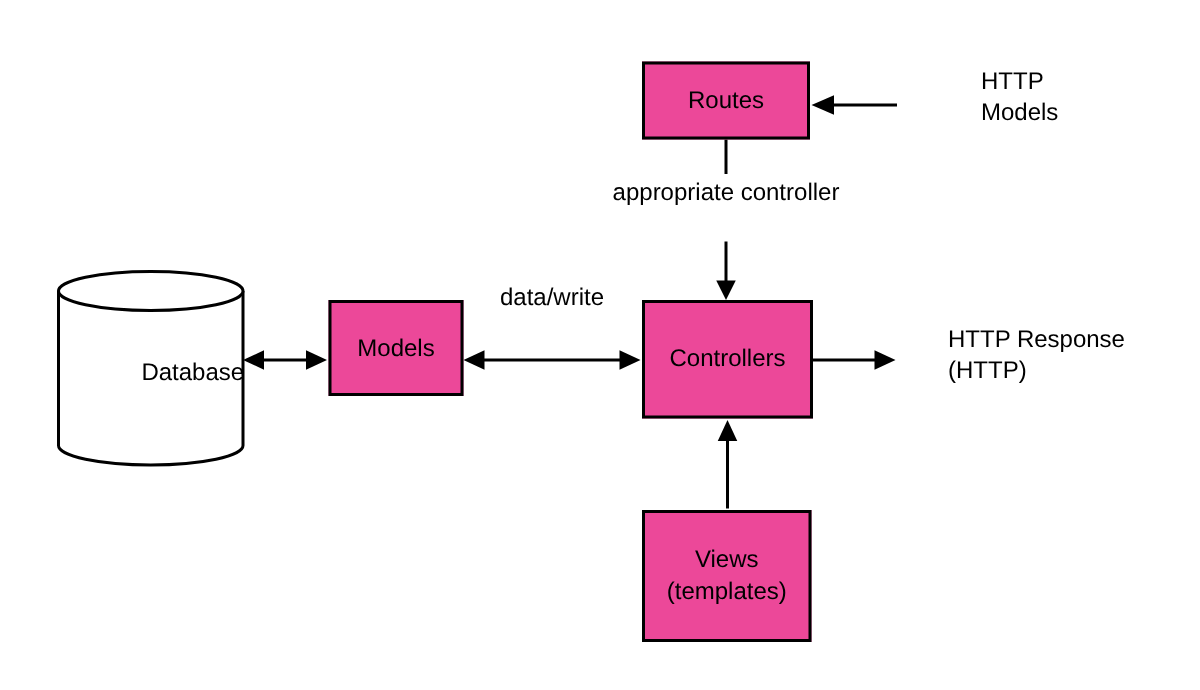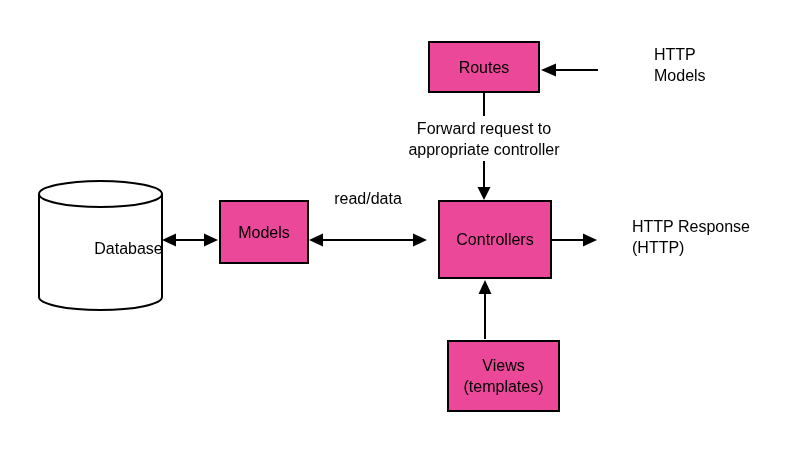--- a/index.html
+++ b/index.html
@@ -25,22 +25,22 @@
     display: flex;
     flex-direction: column;
     align-items: center;
     justify-content: center;
     text-align: center;
     font-size: 16px;
     line-height: 21px;
   }
   .box-routes      { left: 428px; top: 41px;  width: 112px; height: 52px; }
   .box-models      { left: 219px; top: 200px; width: 90px;  height: 64px; }
-  .box-controllers { left: 428px; top: 200px; width: 114px; height: 79px; margin-left: 10px; }
-  .box-views       { left: 428px; top: 340px; width: 113px; height: 72px; margin-left: 19px; }
+  .box-controllers { left: 428px; top: 200px; width: 114px; height: 79px; }
+  .box-views       { left: 428px; top: 340px; width: 113px; height: 88px; }
   .annotation {
     position: absolute;
     font-size: 16px;
     line-height: 21px;
     white-space: nowrap;
   }
   .ann-http-request  { left: 606px; top: 44px;  text-align: left; margin-left: 48px; }
   .ann-forward       { left: 384px; top: 118px; width: 200px; text-align: center; }
   .ann-read-write    { left: 318px; top: 188px; width: 100px; text-align: center; }
   .ann-http-response { left: 632px; top: 216px; text-align: left; }
@@ -117,26 +117,25 @@
   </div>
 
   <div class="db-label">Database</div>
 
   <div class="annotation ann-http-request">
     <div>HTTP</div>
     <div>Models</div>
   </div>
 
   <div class="annotation ann-forward">
-    <div>Forward request to</div>
     <div>appropriate controller</div>
   </div>
 
   <div class="annotation ann-read-write">
-    <div>read/data</div>
+    <div>data/write</div>
   </div>
 
   <div class="annotation ann-http-response">
     <div>HTTP Response</div>
     <div>(HTTP)</div>
   </div>
 
 </div>
 
 </body></html>

